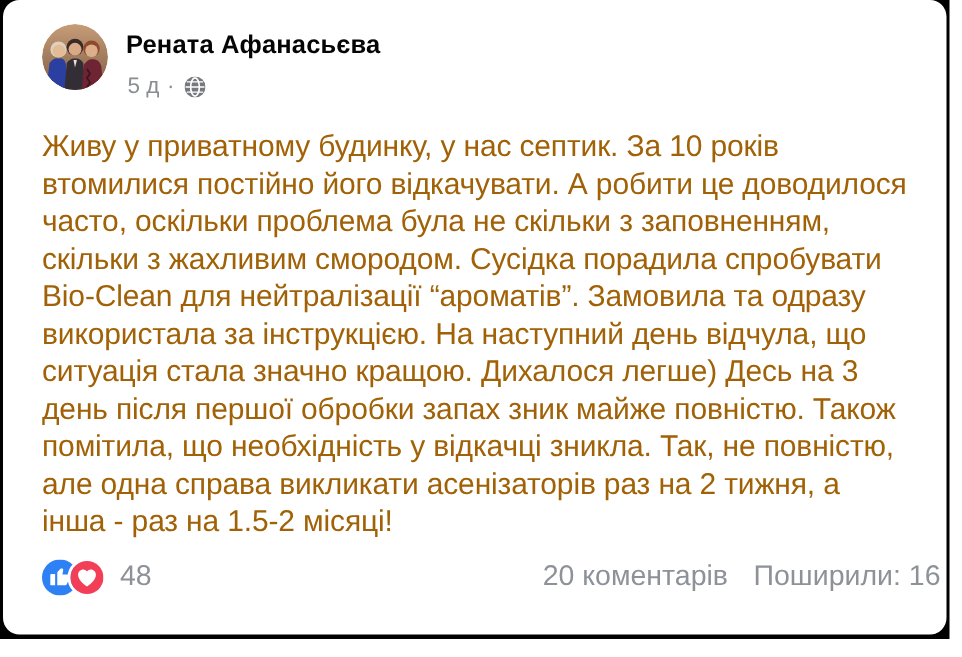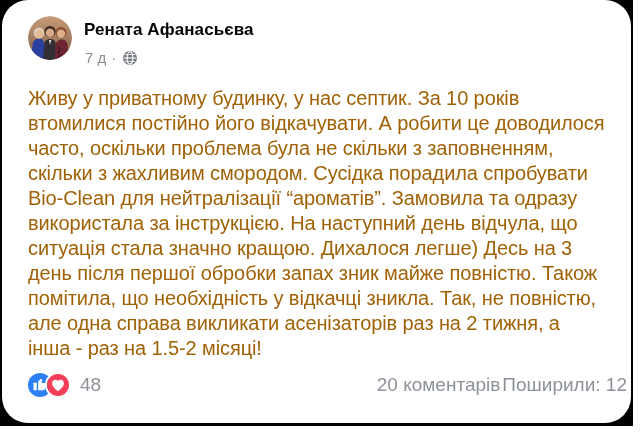--- a/index.html
+++ b/index.html
@@ -1,21 +1,21 @@
 <!DOCTYPE html>
 <html><head>
 <meta charset="utf-8">
 <style>
   * { margin: 0; padding: 0; box-sizing: border-box; }
   html, body { width: 641px; height: 438px; background: #ffffff; overflow: hidden;
     font-family: "Liberation Sans", sans-serif; }
   .stage { position: relative; width: 641px; height: 438px; background: #fff; }
   .backdrop { position: absolute; top: -3px; left: 0; width: 633px; height: 429px; background: #000; }
   .card { position: absolute; top: 0; left: 2px; width: 629px; height: 423px;
-    background: #fff; border-radius: 26px; }
+    background: #fff; border-radius: 11px; }
 
   
   .avatar { position: absolute; top: 16px; left: 26px; width: 44px; height: 44px;
     border-radius: 50%; overflow: hidden; cursor: pointer; }
   .author { position: absolute; top: 20px; left: 82px; font-size: 17px; font-weight: bold;
     color: #050505; letter-spacing: 0.1px; cursor: pointer; }
   .meta { position: absolute; top: 49px; left: 83px; display: flex; align-items: center;
     gap: 4px; font-size: 15px; color: #8a8d91; cursor: pointer; }
   .meta .dot { margin: 0 1px; }
   .globe { width: 14px; height: 14px; display: inline-block; margin-left: 2px; }
@@ -28,21 +28,21 @@
   
   .footer { position: absolute; left: 26px; right: 4px; top: 371px; height: 28px;
     display: flex; align-items: center; justify-content: space-between; }
   .reactions { display: flex; align-items: center; cursor: pointer; }
   .reaction-stack { position: relative; width: 43px; height: 26px; }
   .reaction { position: absolute; width: 24px; height: 24px; border-radius: 50%; top: 1px; }
   .reaction.like { left: 0; z-index: 1; }
   .reaction.love { left: 17px; z-index: 2; border: 2px solid #fff; width: 26px; height: 26px; top: 0; }
   .reaction svg { display: block; width: 100%; height: 100%; }
   .reaction-count { margin-left: 9px; font-size: 19px; color: #8d9299; }
-  .counts-right { font-size: 19px; color: #8d9299; display: flex; gap: 2px; cursor: pointer; }
+  .counts-right { font-size: 19px; color: #8d9299; display: flex; gap: 17px; cursor: pointer; }
 </style>
 </head>
 <body>
 
 <div class="stage">
   <div class="backdrop"></div>
   <div class="card">
 
     <div class="avatar">
       <svg viewBox="0 0 44 44">
@@ -71,21 +71,21 @@
           <circle cx="33" cy="17.8" r="4.2" fill="#dcae8a"></circle>
           <path d="M26.5 44 L28 27 Q31 23 33.5 23.5 Q38 23 39.5 28 L41 44 Z" fill="#6e2433"></path>
           <path d="M30 30 l2 3 l-2 3 l2 3 l-2 3" stroke="#3c1520" stroke-width="1.2" fill="none"></path>
         </g>
       </svg>
     </div>
 
     <div class="author">Рената Афанасьєва</div>
 
     <div class="meta">
-      <span>7 д</span>
+      <span>5 д</span>
       <span class="dot">·</span>
       <span class="globe">
         <svg viewBox="0 0 14 14">
           <circle cx="7" cy="7" r="7" fill="#75797f"></circle>
           <ellipse cx="7" cy="7" rx="2.9" ry="6.1" fill="none" stroke="#ffffff" stroke-width="1.1"></ellipse>
           <line x1="0.7" y1="7" x2="13.3" y2="7" stroke="#ffffff" stroke-width="1.1"></line>
           <line x1="1.6" y1="3.6" x2="12.4" y2="3.6" stroke="#ffffff" stroke-width="0.8"></line>
           <line x1="1.6" y1="10.4" x2="12.4" y2="10.4" stroke="#ffffff" stroke-width="0.8"></line>
         </svg>
       </span>
@@ -119,18 +119,18 @@
             <svg viewBox="0 0 24 24">
               <circle cx="12" cy="12" r="12" fill="#f33e58"></circle>
               <path fill="#ffffff" d="M12 18.6s-6.5-4.2-6.5-8.6c0-2.1 1.7-3.8 3.8-3.8 1.1 0 2.1.6 2.7 1.5.6-.9 1.6-1.5 2.7-1.5 2.1 0 3.8 1.7 3.8 3.8 0 4.4-6.5 8.6-6.5 8.6z"></path>
             </svg>
           </div>
         </div>
         <span class="reaction-count">48</span>
       </div>
       <div class="counts-right">
         <span>20 коментарів</span>
-        <span>Поширили: 12</span>
+        <span>Поширили: 16</span>
       </div>
     </div>
 
   </div>
 </div>
 
 </body></html>

